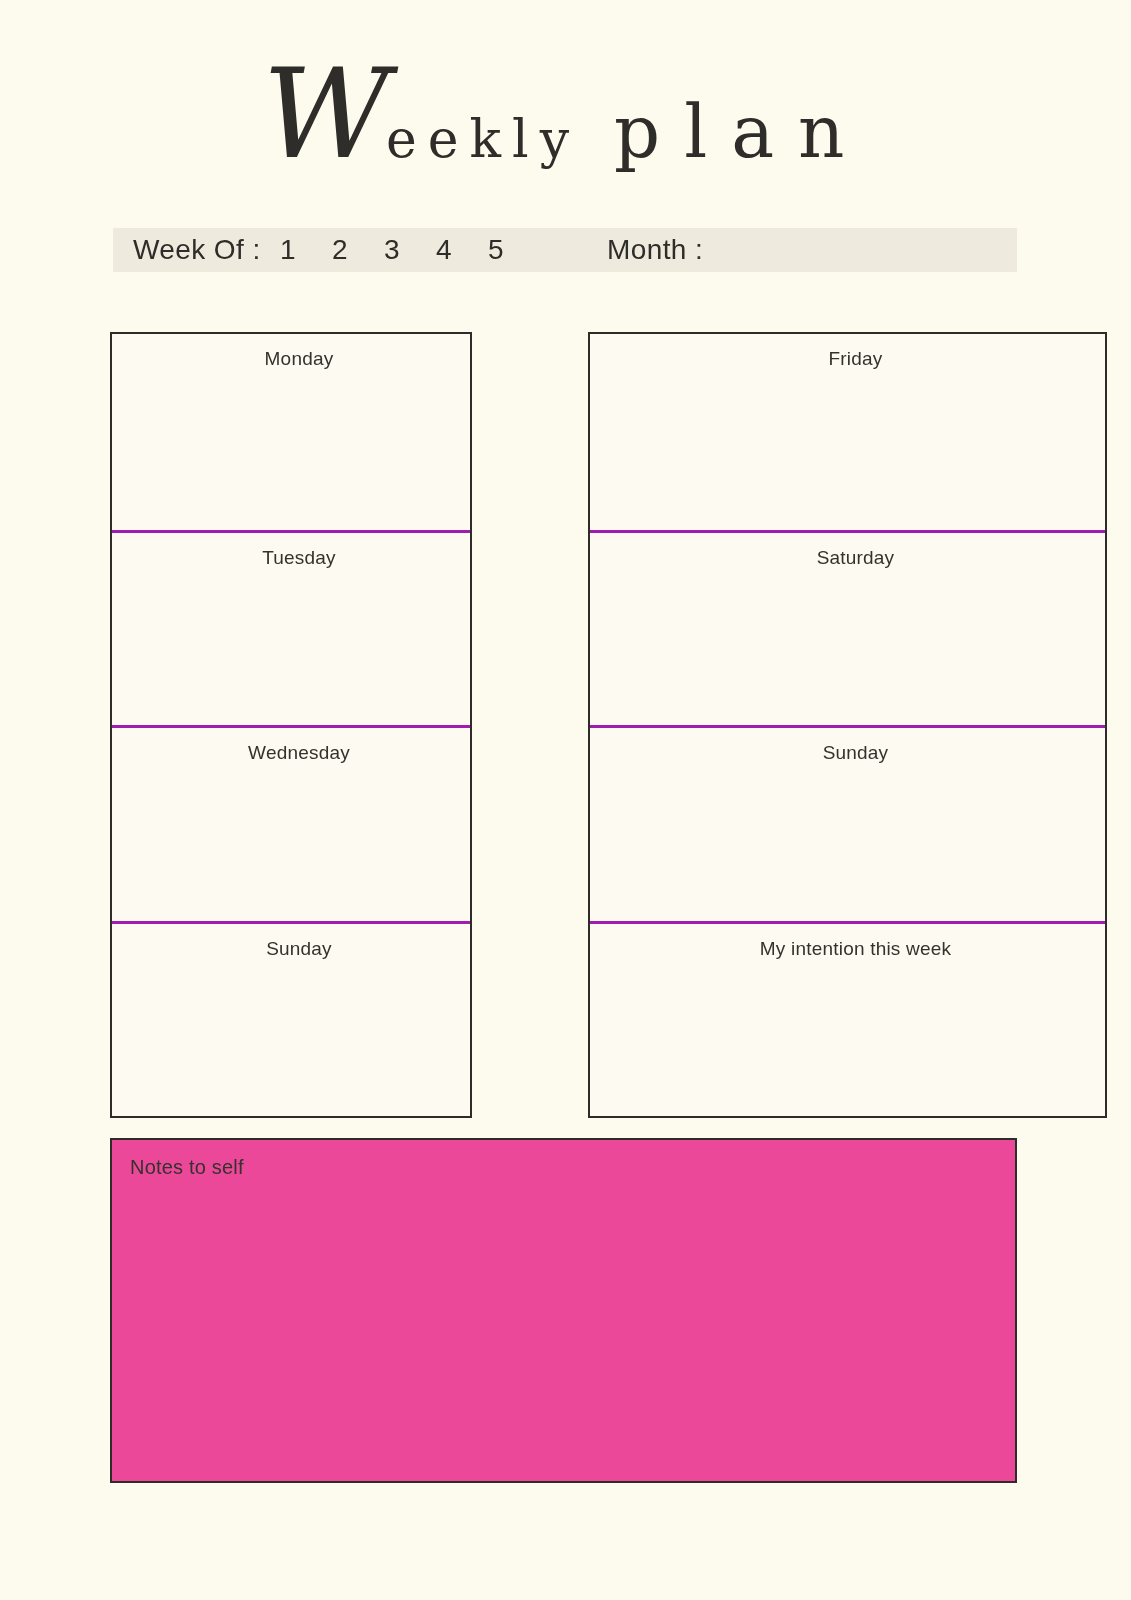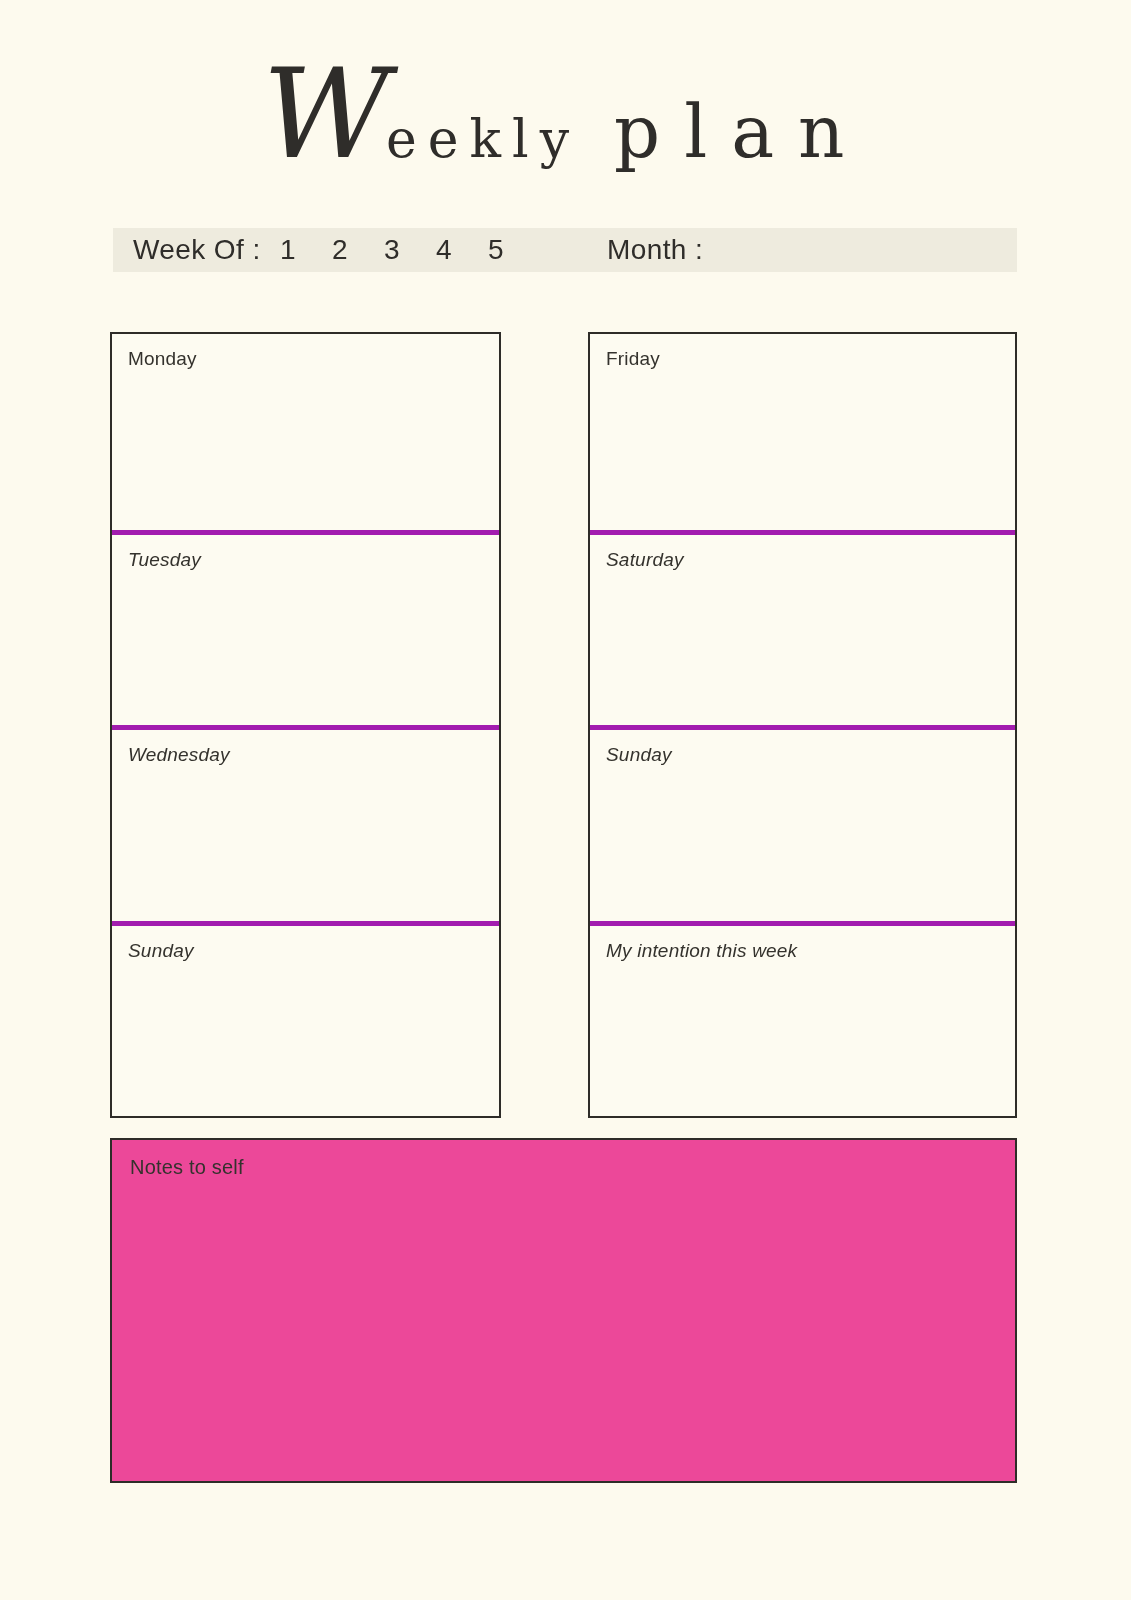--- a/index.html
+++ b/index.html
@@ -76,25 +76,25 @@
   .day-col {
     position: absolute;
     top: 332px;
     height: 786px;
     border: 2px solid #2e2c28;
     box-sizing: border-box;
     display: grid;
     grid-template-rows: repeat(4, 1fr);
     background: #fdfbf1;
   }
-  .day-col-left  { left: 110px; width: 391px; }
-  .day-col-right { left: 588px; width: 429px; }
+  .day-col-left  { left: 110px; width: 362px; text-align: center; }
+  .day-col-right { left: 588px; width: 519px; text-align: center; }
 
   .cell { position: relative; }
-  .cell + .cell { border-top: 5px solid #a21caf; font-style: italic; }
+  .cell + .cell { border-top: 3px solid #a21caf; }
   .cell-label {
     padding: 14px 0 0 16px;
     font-size: 19px;
     letter-spacing: 0.2px;
     color: #34322d;
   }
   .cell-area {
     position: absolute;
     left: 0; right: 0; top: 42px; bottom: 0;
   }

